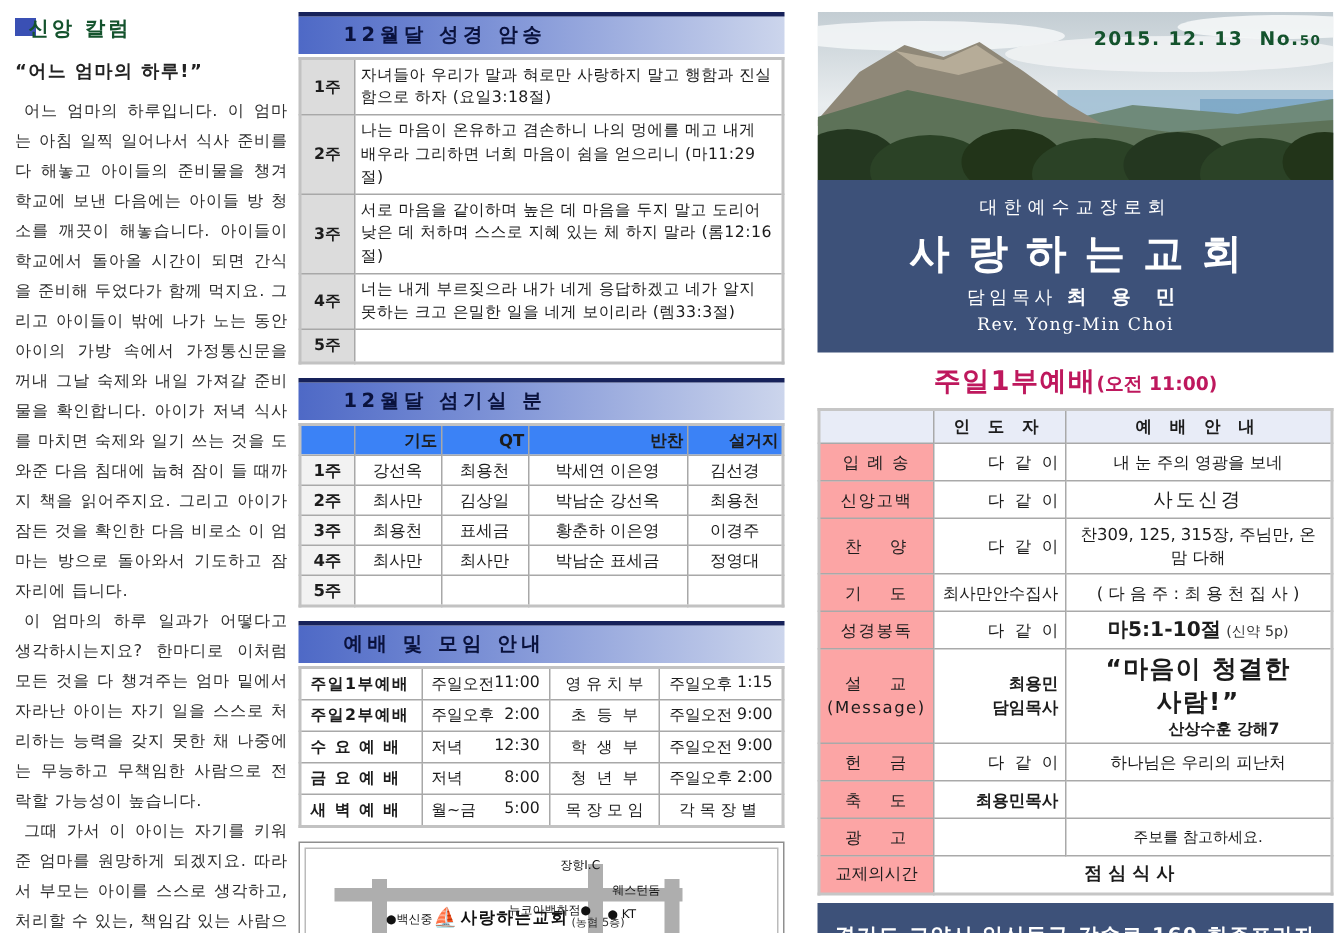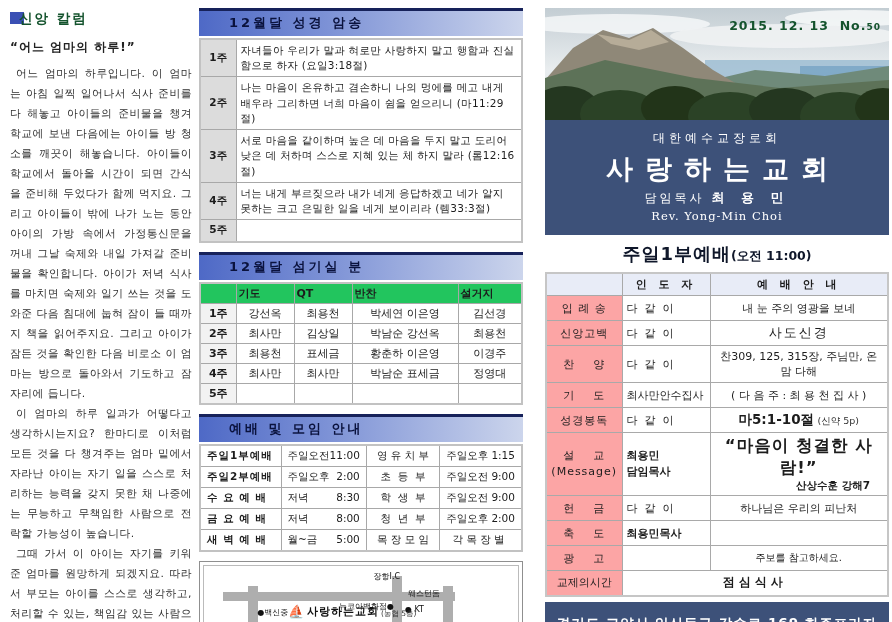--- a/index.html
+++ b/index.html
@@ -19,21 +19,21 @@
   .panel { margin-bottom:9px; }
   .panel-head { background:linear-gradient(90deg,#4e69c6 0%,#7d92d6 40%,#ccd5ec 100%);
     border-top:3px solid #17225a; color:#0a123d; font-weight:bold; font-size:13px;
     letter-spacing:3px; padding:3px 6px 4px 30px; }
   table { border-collapse:collapse; width:100%; }
   .gridtbl { border:2px solid #c2c2c2; margin-top:2px; }
   .gridtbl td, .gridtbl th { border:1px solid #a8a8a8; font-size:10.5px; color:#1c1c1c; padding:3px 4px; }
   .memo-week { width:36px; background:#dcdcdc; font-weight:bold; text-align:center; font-size:11.5px; }
   .memo-text { line-height:1.45; letter-spacing:0.3px; }
   .memo-empty { height:22px; }
-  .srv-tbl th { font-weight:bold; text-align:left; background:#22c55e; font-size:11px; padding:2px; }
+  .srv-tbl th { font-weight:bold; text-align:right; background:#3b82f6; font-size:11px; padding:2px; }
   .srv-tbl td { text-align:center; font-size:11px; padding:2px; }
   .srv-week { width:36px; font-weight:bold; background:#f2f2f2; }
   .srv-empty { height:20px; }
   .sch-tbl td { padding:3px 6px; white-space:pre; }
   .sch-name { width:82px; font-weight:bold; font-size:11px; letter-spacing:1px; }
   .sch-time { width:84px; }
   .sch-time .pair { display:flex; justify-content:space-between; font-size:10.5px; }
   .sch-time.center .pair { justify-content:center; gap:4px; }
   .sch-group { width:78px; text-align:center; font-size:11px; }
 
@@ -52,33 +52,33 @@
   .photo { position:relative; height:112px; overflow:hidden; }
   .photo svg { display:block; }
   .masthead-date { position:absolute; top:10px; right:8px; color:#14532d; font-weight:600; font-size:12.5px; letter-spacing:1px; }
   .masthead-date .small { font-size:9px; }
   .band { background:#3d5179; color:#fff; text-align:center; padding:10px 0 12px; }
   .band .denom { font-size:12px; letter-spacing:4px;font-family:Liberation Mono, monospace; }
   .band .name { font-size:27px; font-weight:bold; letter-spacing:12px; margin:4px 0 2px; text-indent:12px; }
   .band .pastor { font-size:12px; letter-spacing:3px; }
   .band .pastor b { font-size:13px; letter-spacing:6px; }
   .band .rev { font-family:"DejaVu Serif","Liberation Serif",serif; font-size:11.5px; margin-top:2px; letter-spacing:1px; }
-  .svc-title { text-align:center; margin:7px 0 6px; color:#0f172a; }
+  .svc-title { text-align:center; margin:7px 0 6px; color:#be185d; }
   .svc-title .big { font-size:18px; font-weight:bold; letter-spacing:1px; }
   .svc-title .small { font-size:12.5px; font-weight:bold; }
   .svc { border:2px solid #c6c6c6; }
   .svc td { border:1px solid #a9a9a9; font-size:11px; color:#1c1c1c; padding:3px 4px; height:25px; }
   .svc .item { width:76px; background:#fca5a5; text-align:center; white-space:pre; letter-spacing:1px; }
-  .svc .leader { width:88px; text-align:left; white-space:pre; }
+  .svc .leader { width:88px; text-align:right; white-space:pre; }
   .svc .content { text-align:center; }
   .svc .hdr { background:#e8ecf7; text-align:center; font-weight:bold; letter-spacing:4px; height:22px; }
   .svc .faith { font-size:13px; letter-spacing:2px;text-align:center; }
   .svc .reading b { font-size:13.5px; font-weight:bold; }
   .svc .reading .sm { font-size:9.5px; color:#333; }
-  .svc .sermon-cell { padding:2px 3px; }
+  .svc .sermon-cell { padding:2px 20px; }
   .svc .sermon-title { font-size:16.5px; font-weight:bold; letter-spacing:1px; text-align:center; }
   .svc .sermon-sub { font-size:10.5px; font-weight:bold; text-align:right; padding-right:14px; }
   .svc .two-line { line-height:1.5; }
   .svc .lunch { font-weight:bold; letter-spacing:4px; font-size:12px; }
   .footer { background:#3d5179; color:#fff; text-align:center; margin-top:5px; padding:13px 0 14px; }
   .footer .addr { font-size:13.5px; font-weight:bold; letter-spacing:1px; }
 </style>
 </head>
 <body>
 
@@ -185,21 +185,21 @@
           <td class="sch-time"><span class="pair"><span>주일오후</span><span>1:15</span></span></td>
             </tr>
         <tr>
           <td class="sch-name">주일2부예배</td>
           <td class="sch-time"><span class="pair"><span>주일오후</span><span>2:00</span></span></td>
           <td class="sch-group">초  등  부</td>
           <td class="sch-time"><span class="pair"><span>주일오전</span><span>9:00</span></span></td>
             </tr>
         <tr>
           <td class="sch-name">수 요 예 배</td>
-          <td class="sch-time"><span class="pair"><span>저녁</span><span>8:30</span></span></td>
+          <td class="sch-time"><span class="pair"><span>저녁</span><span>12:30</span></span></td>
           <td class="sch-group">학  생  부</td>
           <td class="sch-time"><span class="pair"><span>주일오전</span><span>9:00</span></span></td>
             </tr>
         <tr>
           <td class="sch-name">금 요 예 배</td>
           <td class="sch-time"><span class="pair"><span>저녁</span><span>8:00</span></span></td>
           <td class="sch-group">청  년  부</td>
           <td class="sch-time"><span class="pair"><span>주일오후</span><span>2:00</span></span></td>
             </tr>
         <tr>

